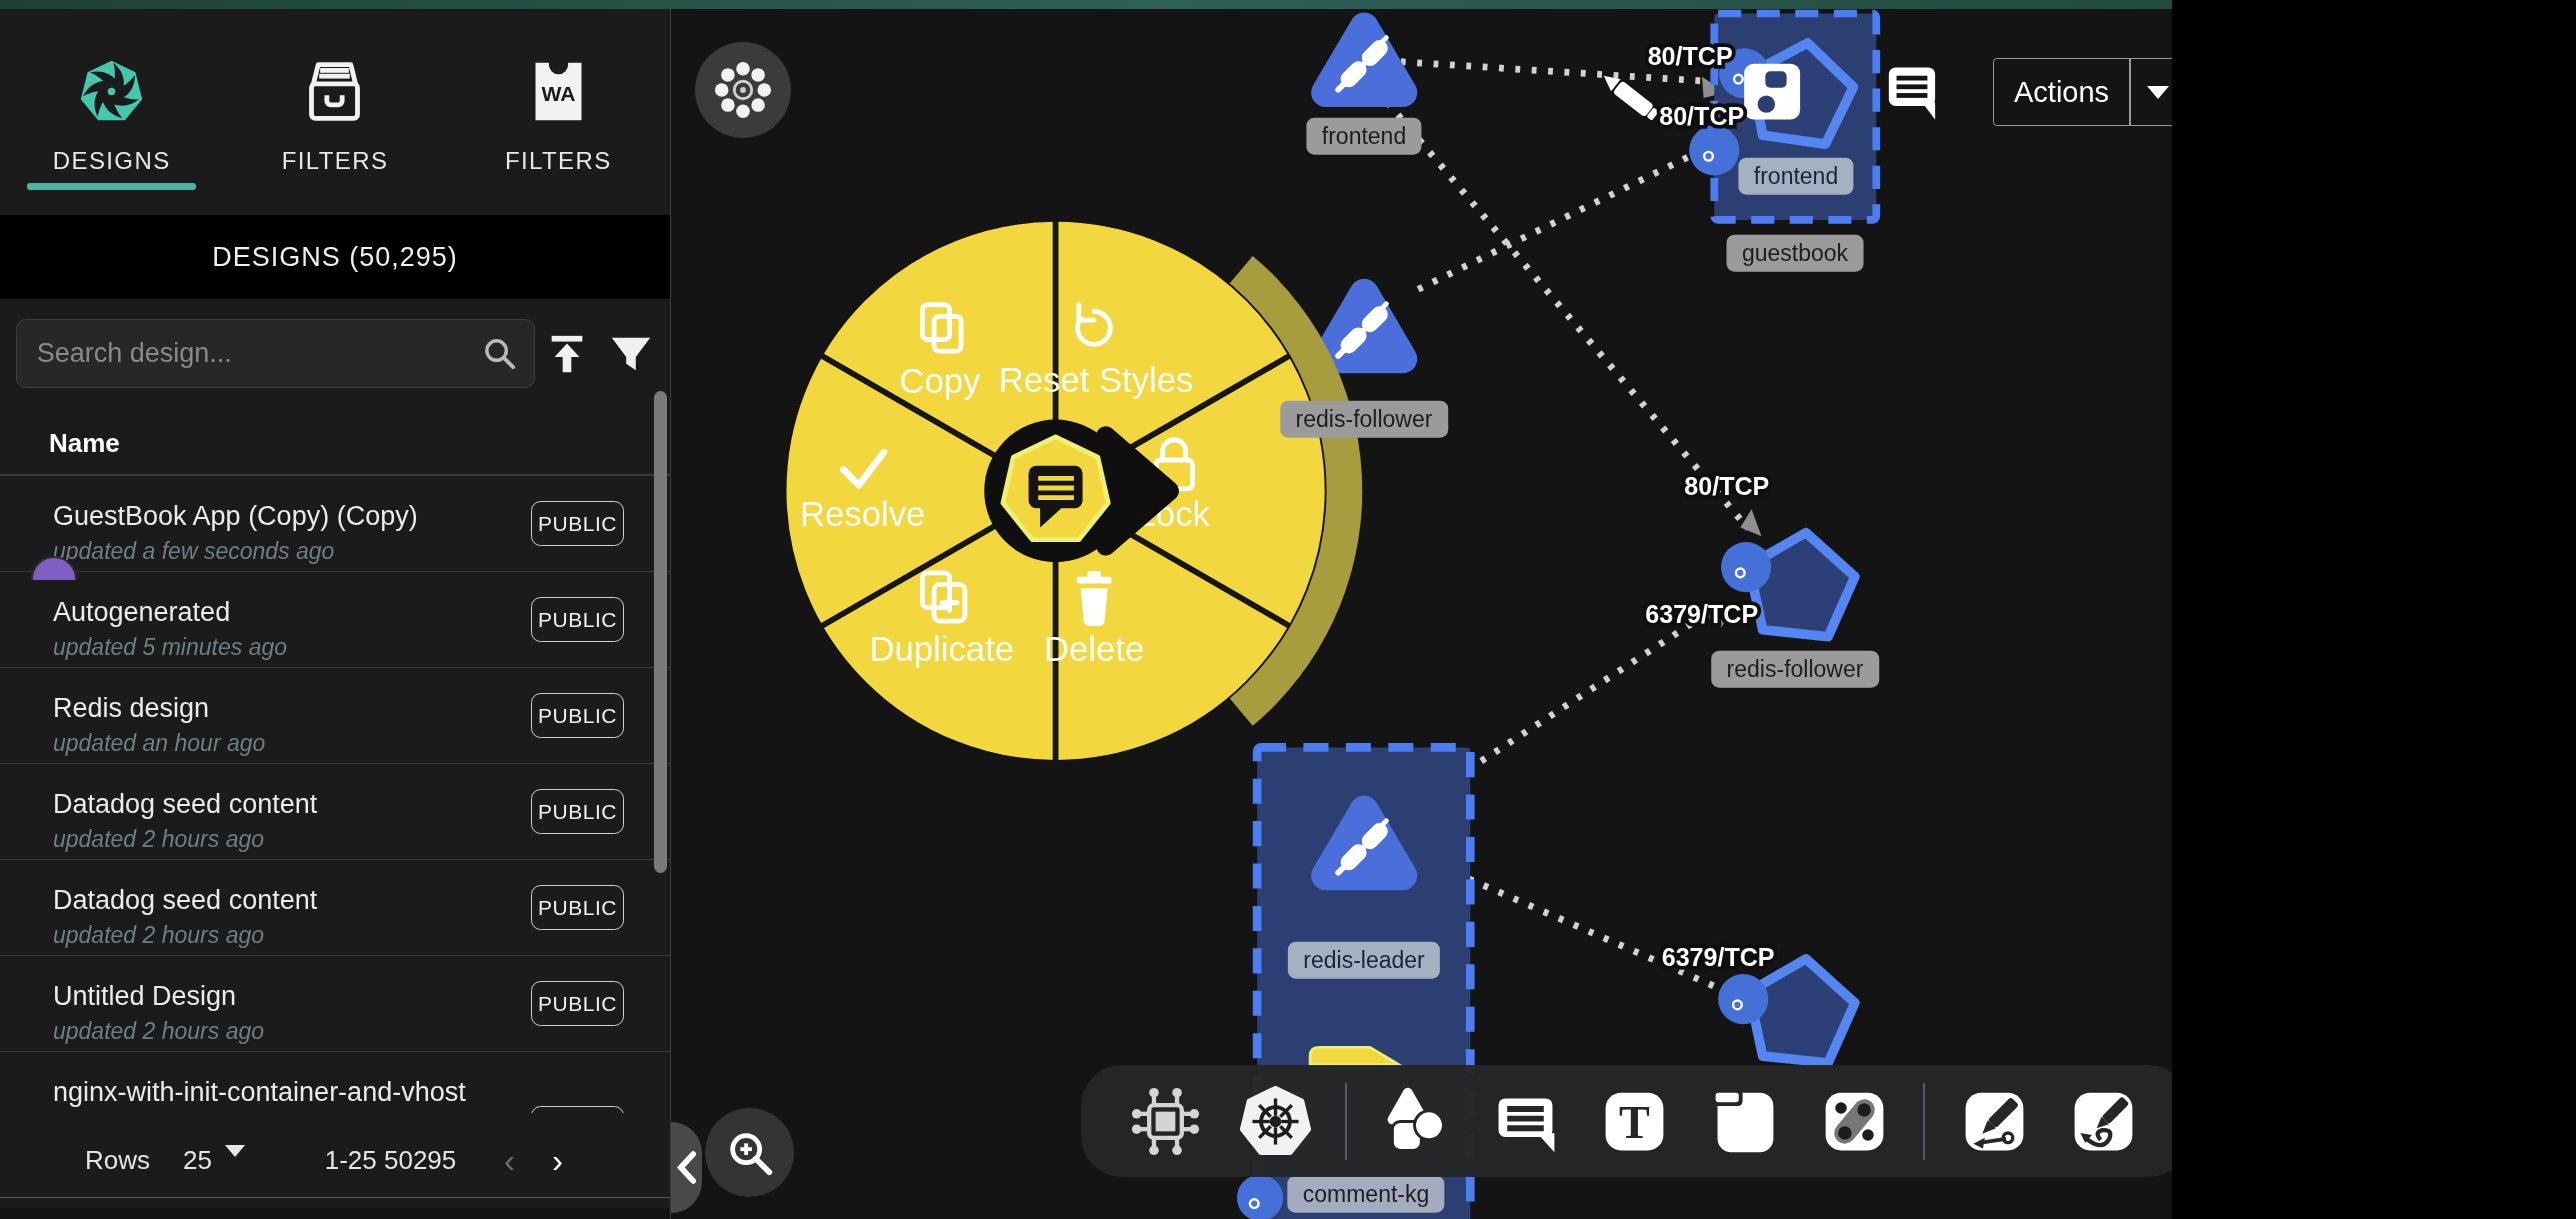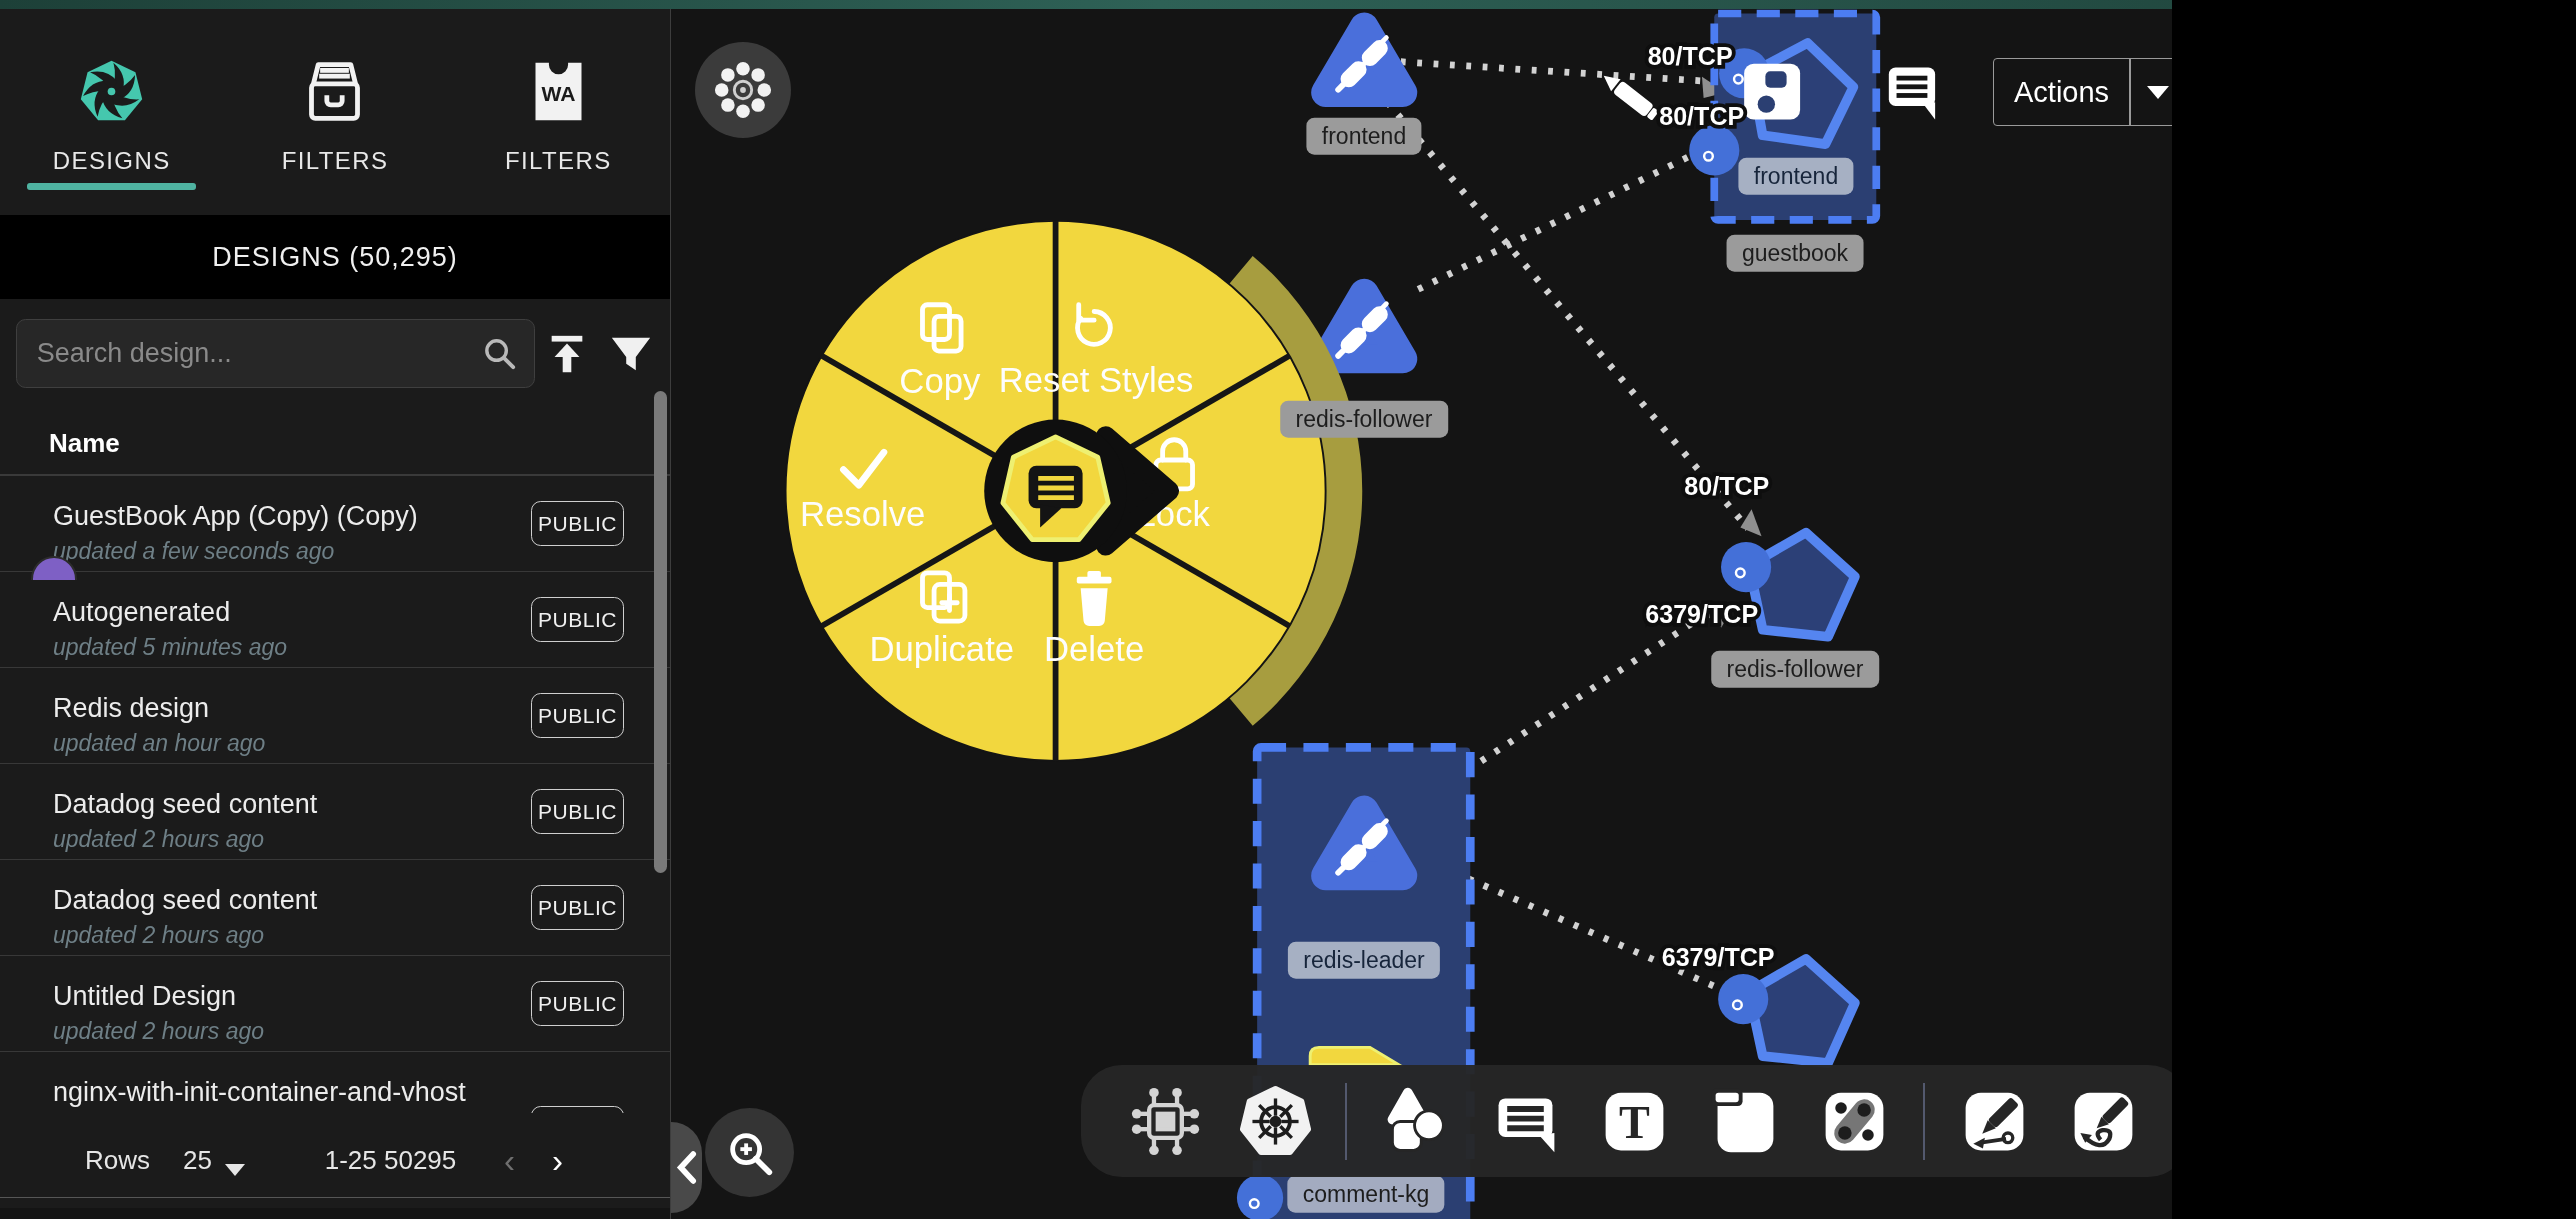--- a/index.html
+++ b/index.html
@@ -44,21 +44,21 @@
   .avatar-clip { position:absolute; left:31px; top:556px; width:50px; height:24px; overflow:hidden; z-index:2; }
   .avatar { width:46px; height:46px; border-radius:50%; background:#7e60c5; border:2.9px solid #2c2c2c; }
   .scrollbar { position:absolute; left:654px; top:391px; width:12.5px; height:482px;
     background:#7a7a7a; border-radius:6.8px; z-index:3; }
   .side-footer { position:absolute; left:0; bottom:0; width:100%; height:106px; background:#1b1b1b;
     border-bottom:11.6px solid #141414; }
   .side-footer .line { position:absolute; left:0; bottom:9.6px; width:100%; height:1.9px; background:#565656; }
   .pagination { position:absolute; left:0; top:0; width:100%; height:95px; display:flex;
     align-items:center; color:#e6e6e6; font-size:26px; }
   .pg-rows { position:absolute; left:85px; }
-  .pg-count { position:absolute; left:183px; display:flex; align-items:flex-end; gap:13.5px; cursor:pointer; }
+  .pg-count { position:absolute; left:183px; display:flex; align-items:flex-start; gap:13.5px; cursor:pointer; }
   .pg-caret { width:0; height:0; border-left:10.6px solid transparent; border-right:10.6px solid transparent;
     border-top:12.5px solid #e6e6e6; }
   .pg-range { position:absolute; left:318px; width:145px; text-align:center; }
   .pg-prev { position:absolute; left:504px; font-size:33px; color:#6f6f6f; cursor:pointer; }
   .pg-next { position:absolute; left:552px; font-size:33px; color:#fff; cursor:pointer; }
 
   
   .canvas-svg { position:absolute; left:0; top:0; z-index:1; }
   .chip { position:absolute; transform:translate(-50%,-50%); background:#9b9b9b; color:#1d1d1d;
     font-size:23px; padding:4.8px 15.4px; border-radius:8px; white-space:nowrap; z-index:4; }

